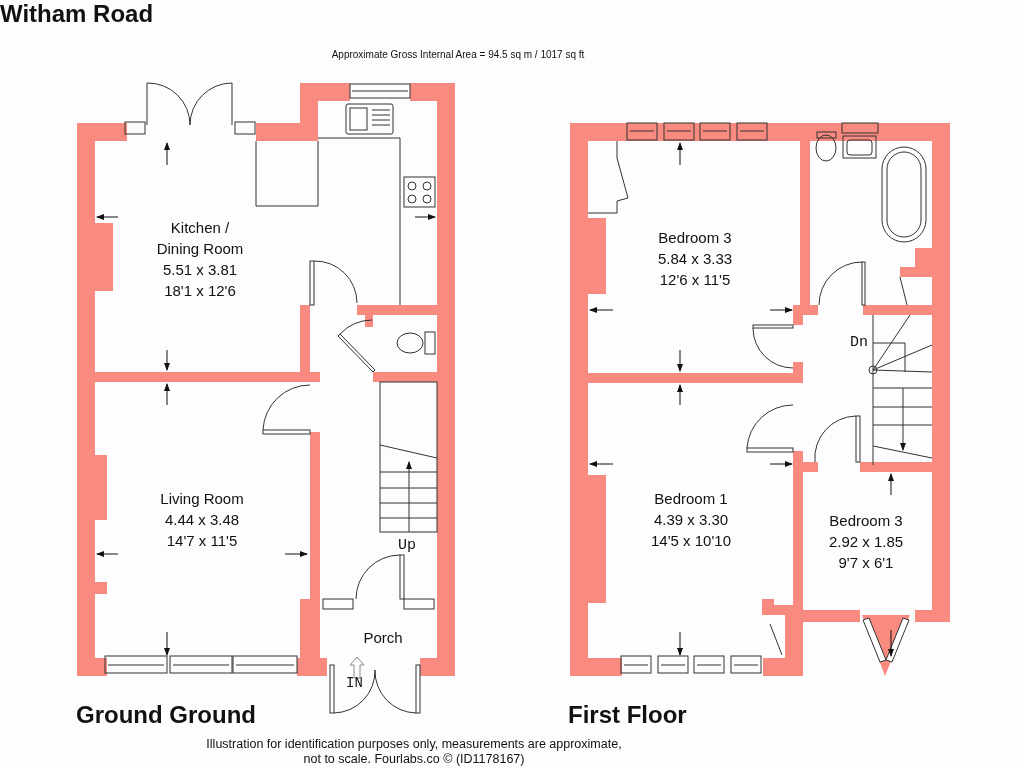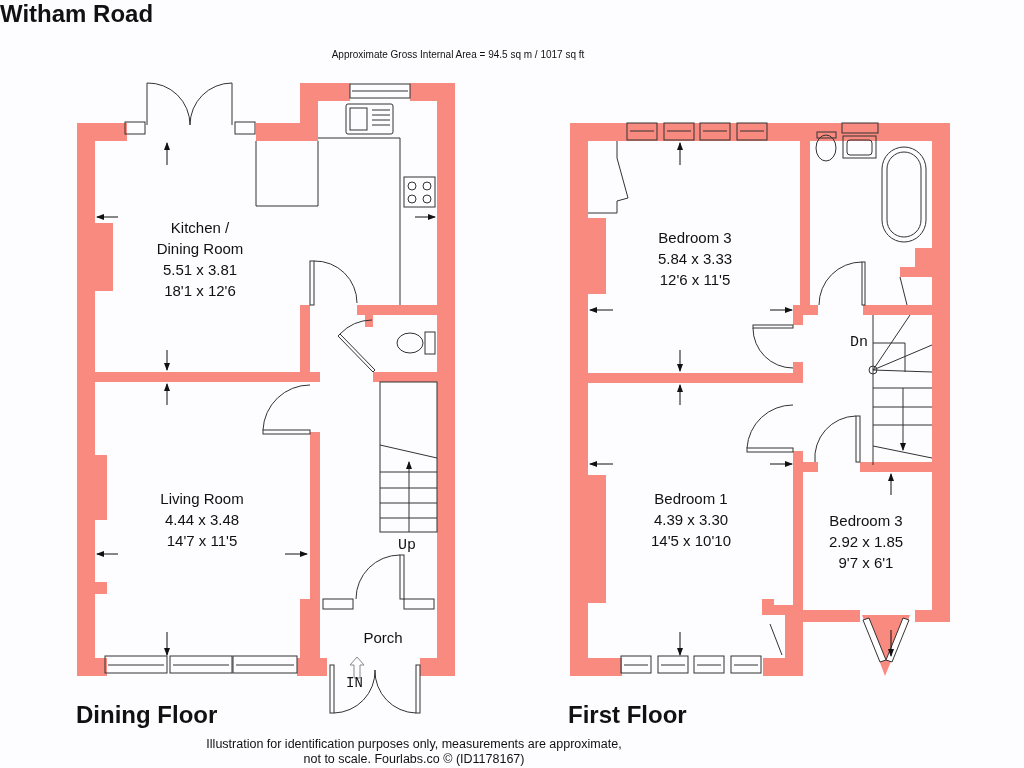--- a/index.html
+++ b/index.html
@@ -279,19 +279,19 @@
   <div>4.39 x 3.30</div>
   <div>14'5 x 10'10</div>
 </div>
 <div class="room-label" style="left:866px; top:510px;">
   <div>Bedroom 3</div>
   <div>2.92 x 1.85</div>
   <div>9'7 x 6'1</div>
 </div>
 <div class="small-label" style="left:850px; top:334px;">Dn</div>
 
-<div class="floor-label" style="left:76px;">Dining Floor</div>
+<div class="floor-label" style="left:76px;">Ground Ground</div>
 <div class="floor-label" style="left:568px;">First Floor</div>
 
 <div class="footer">
   <div>Illustration for identification purposes only, measurements are approximate,</div>
   <div>not to scale. Fourlabs.co © (ID1178167)</div>
 </div>
 
 </body></html>

